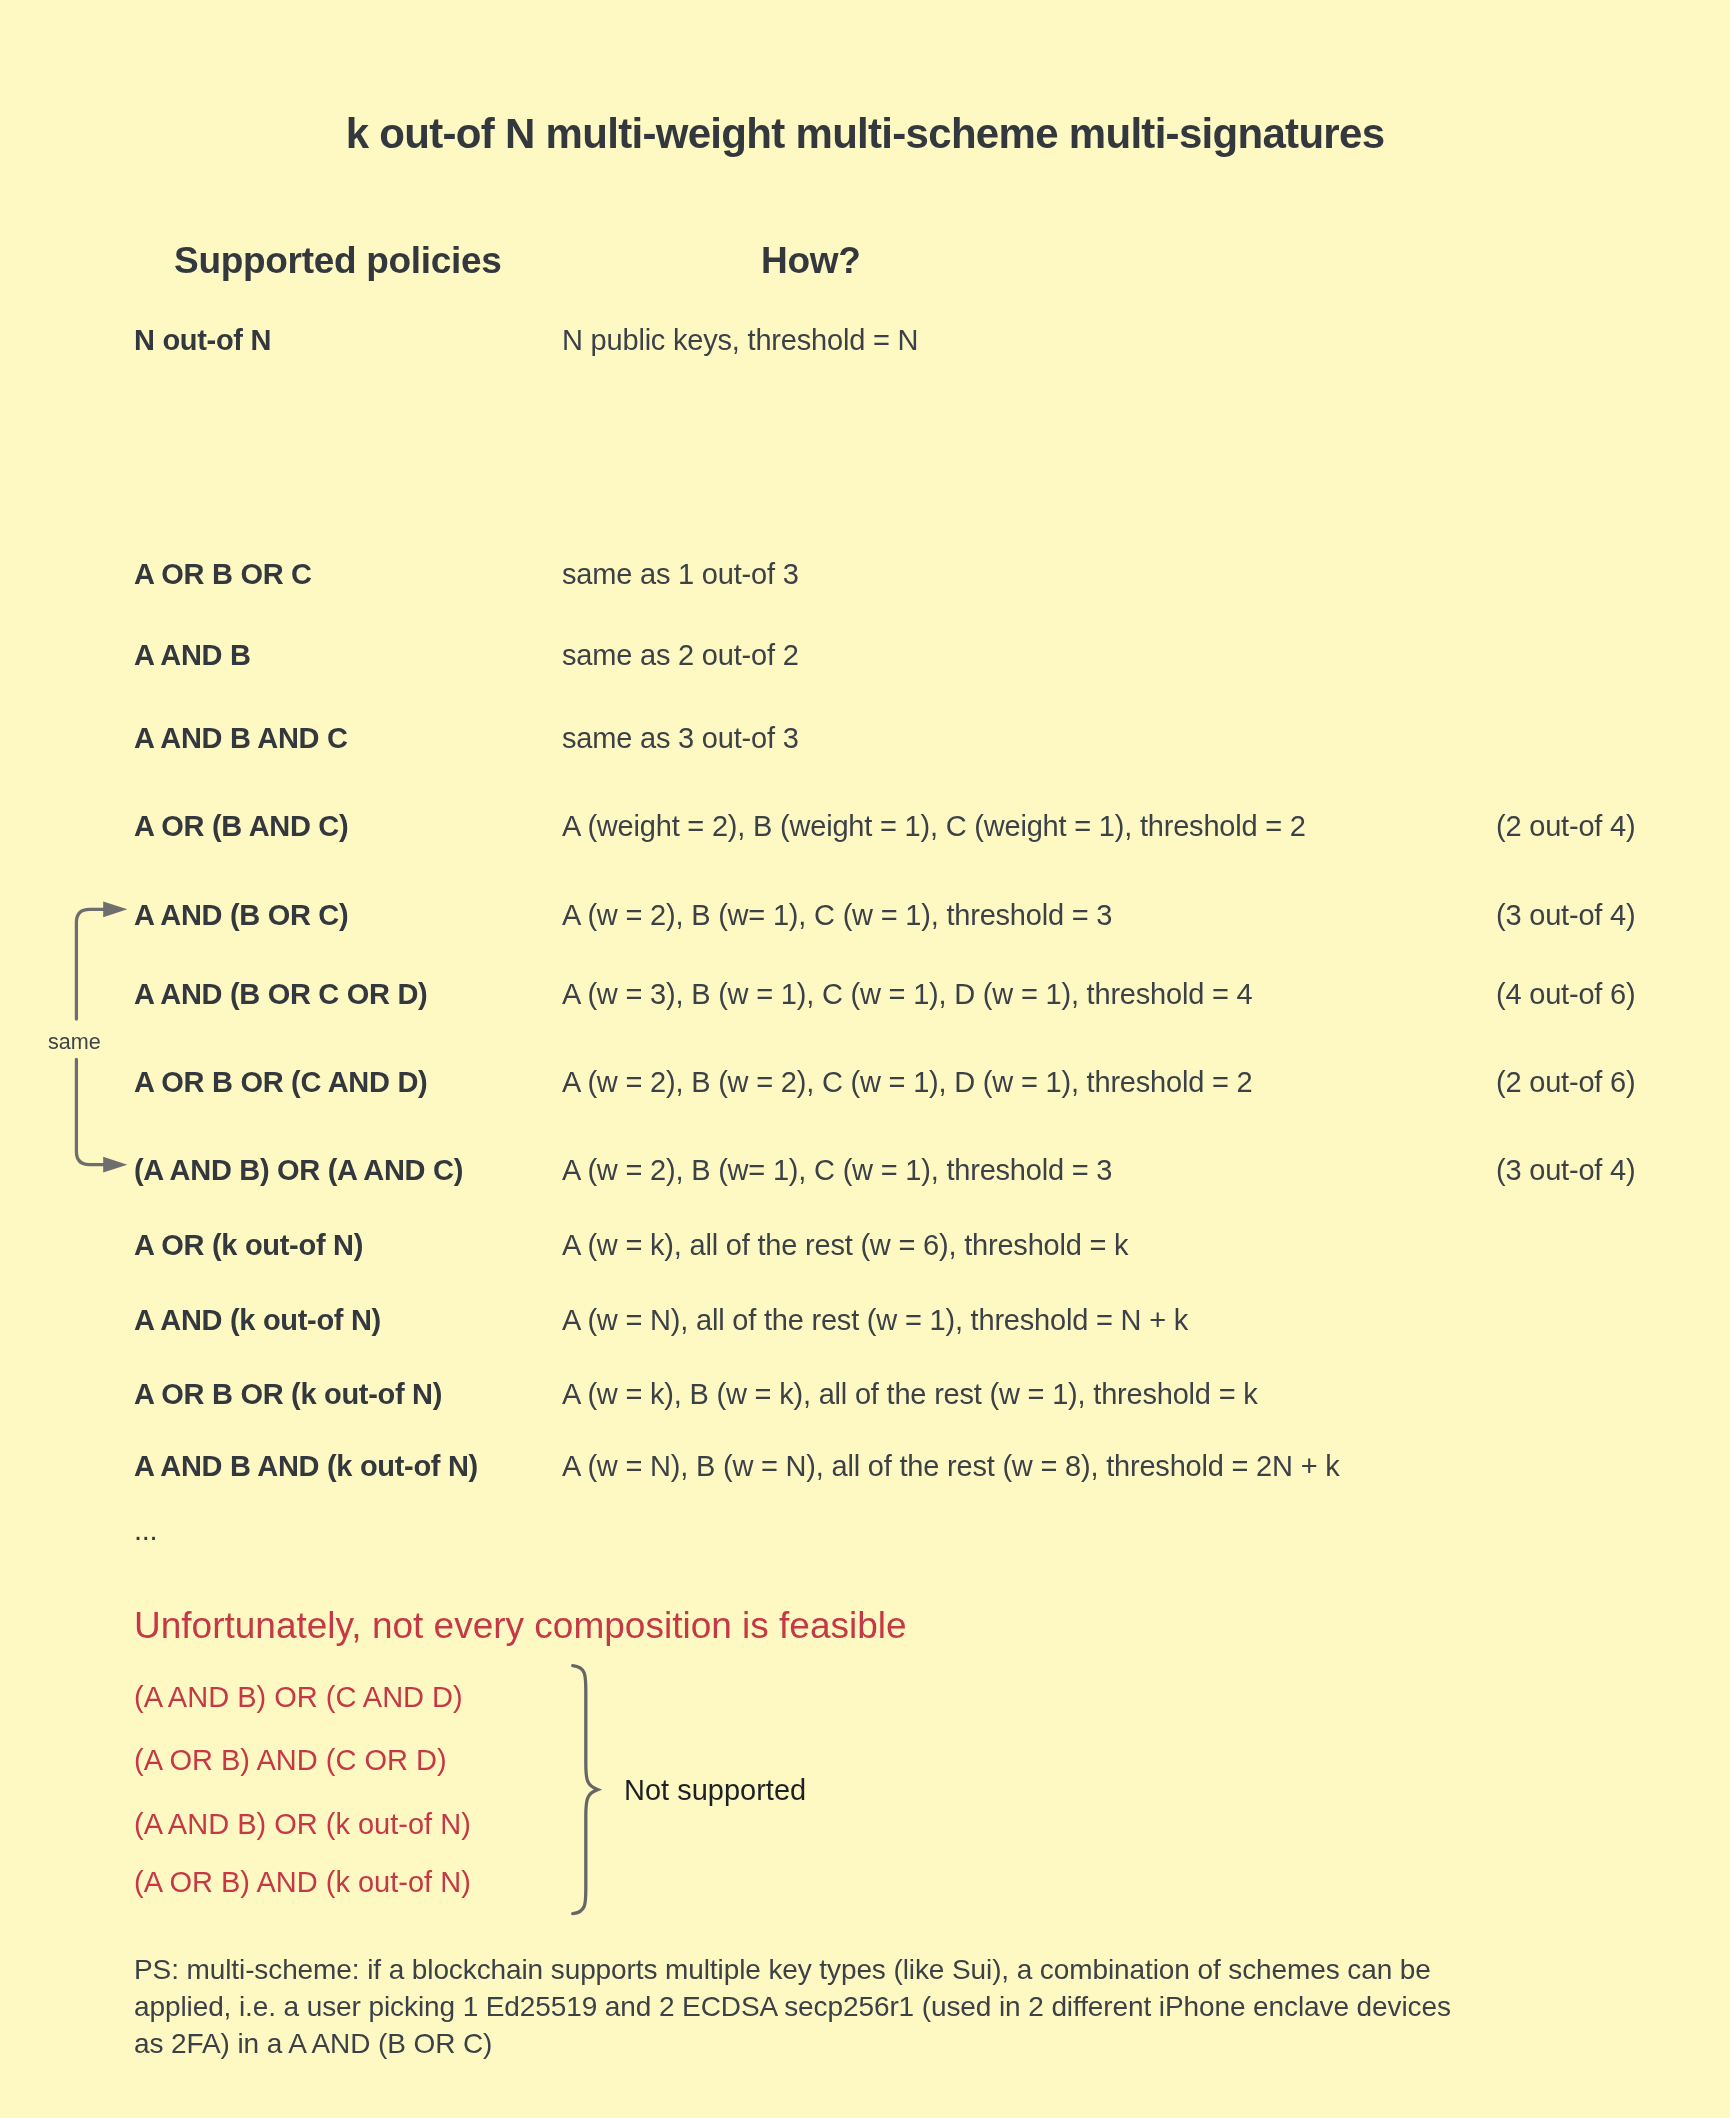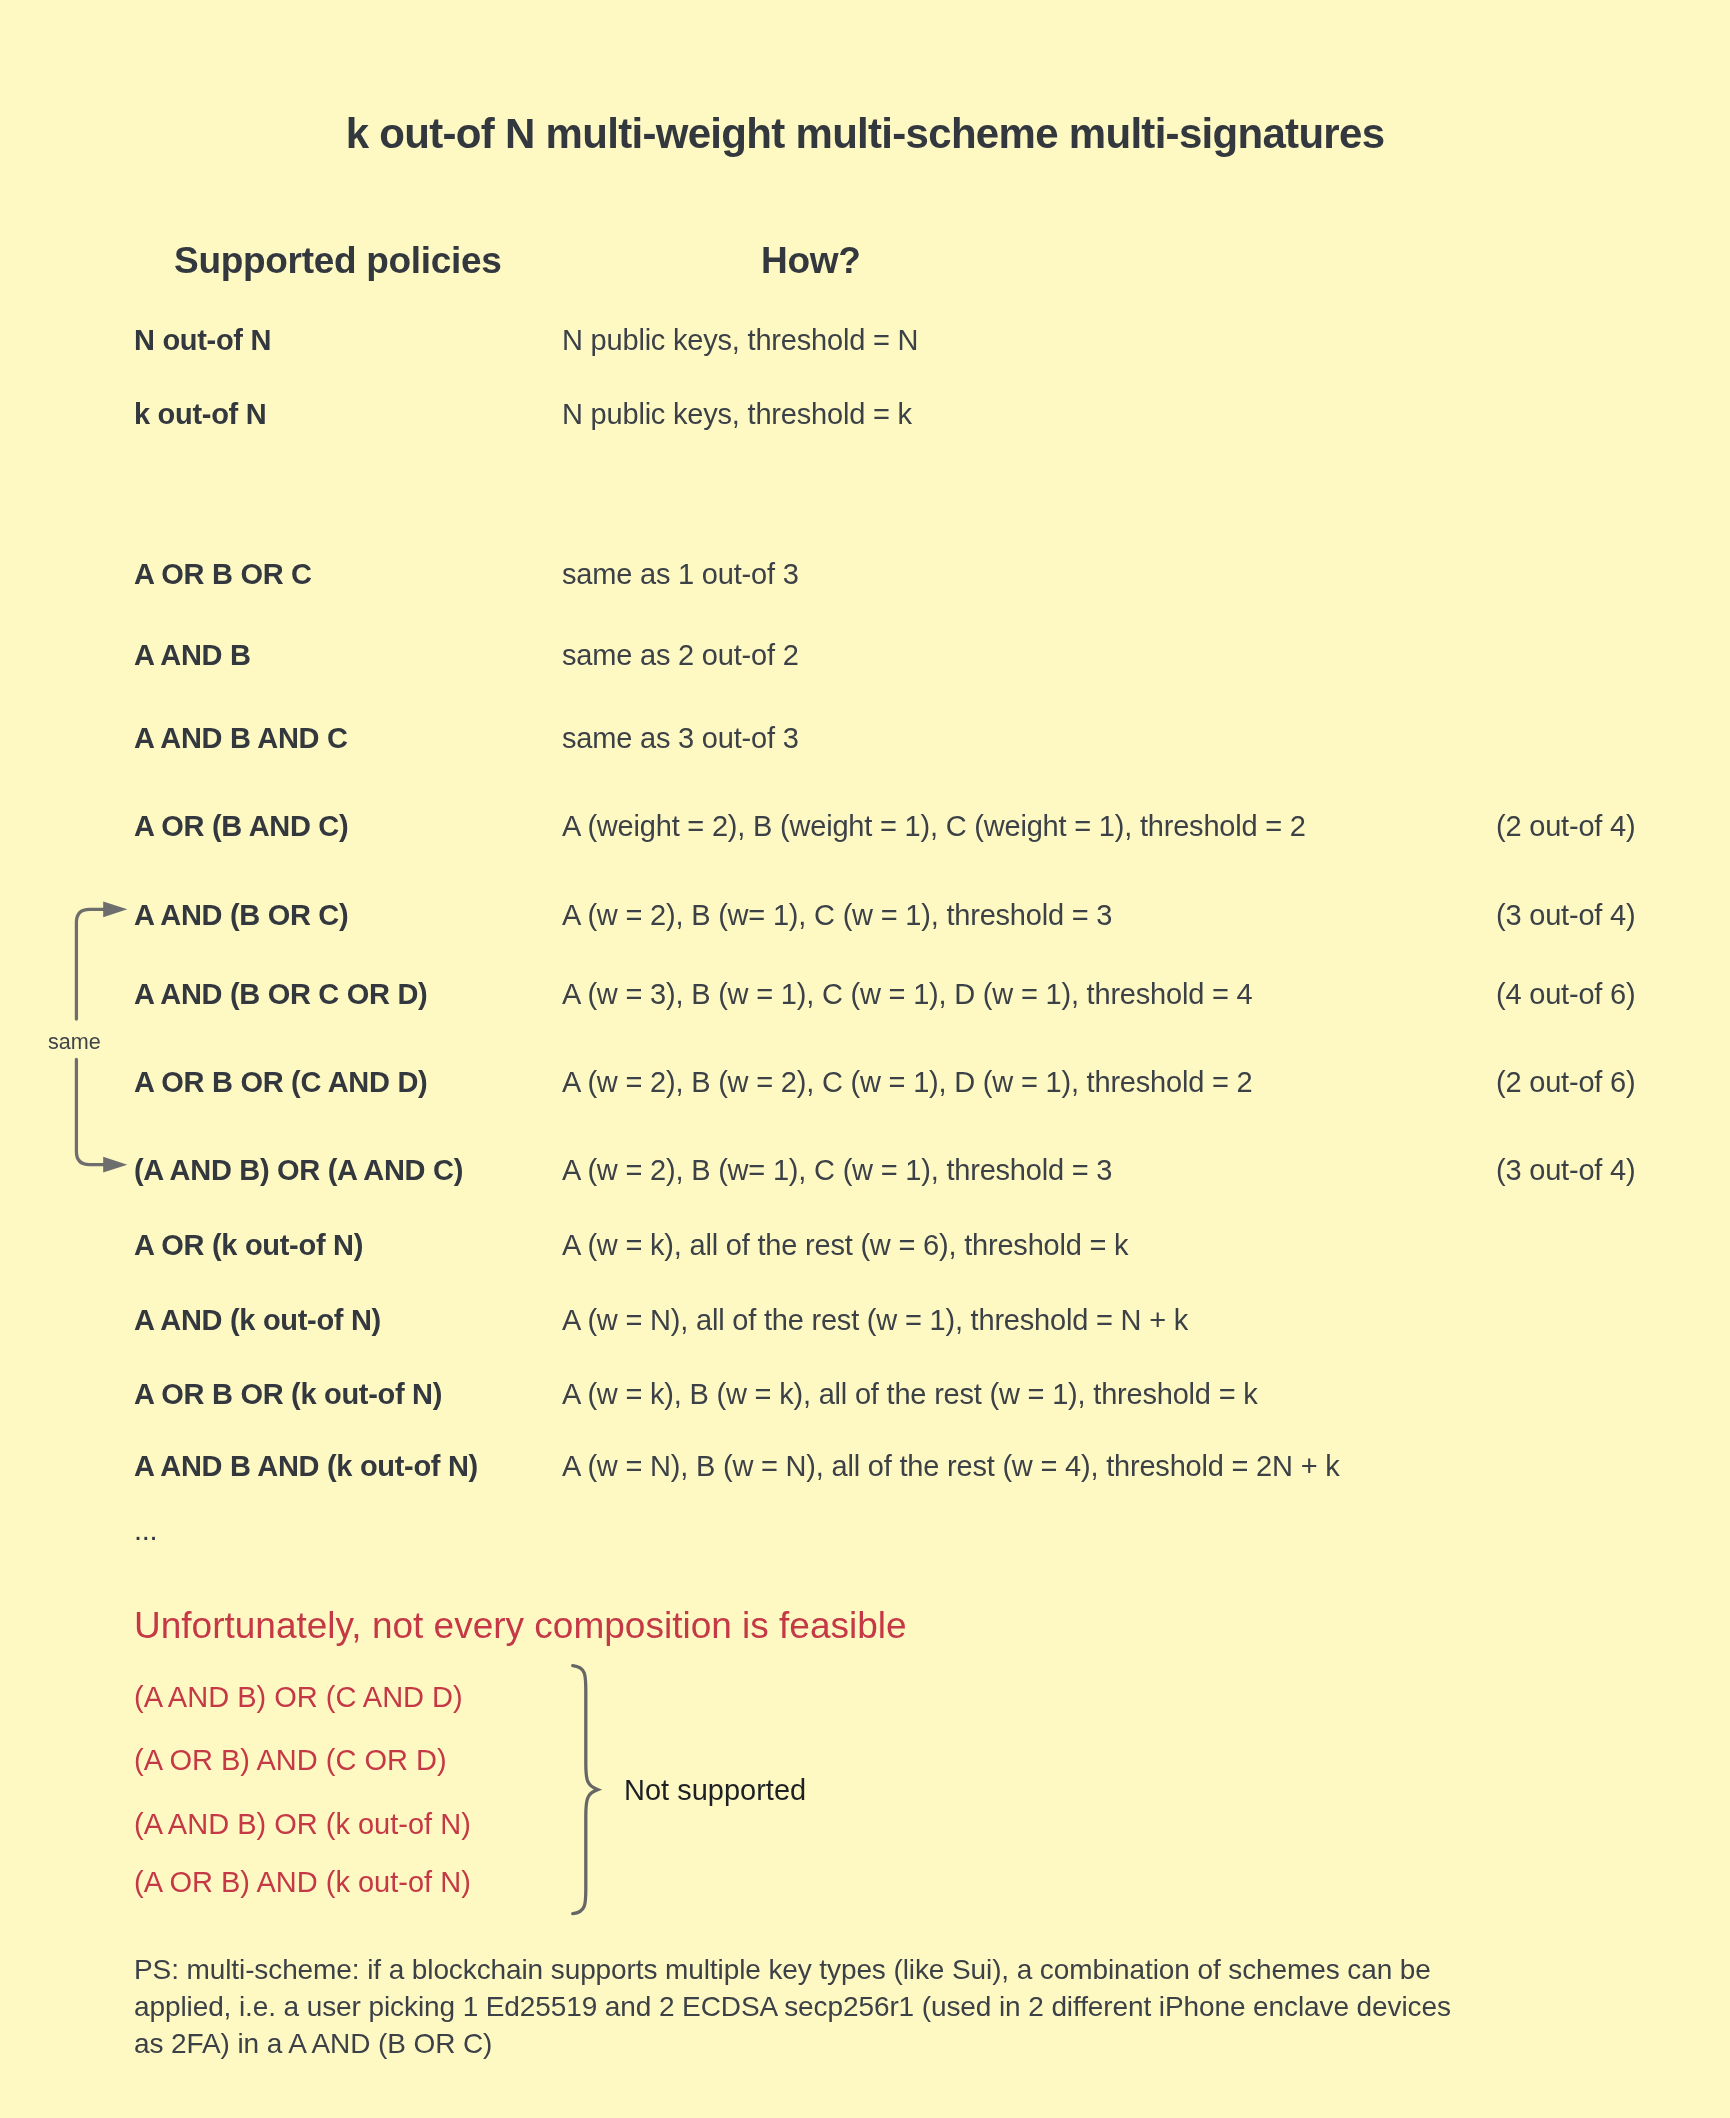--- a/index.html
+++ b/index.html
@@ -70,24 +70,20 @@
 
   <div class="title">k out-of N multi-weight multi-scheme multi-signatures</div>
 
   <div class="col-header hdr-policies">Supported policies</div>
   <div class="col-header hdr-how">How?</div>
 
   <div class="row" style="top:326px">
     <div class="policy">N out-of N</div>
     <div class="how">N public keys, threshold = N</div>
   </div>
-  <div class="row" style="top:400px">
-    <div class="policy">k out-of N</div>
-    <div class="how">N public keys, threshold = k</div>
-  </div>
   <div class="row" style="top:560px">
     <div class="policy">A OR B OR C</div>
     <div class="how">same as 1 out-of 3</div>
   </div>
   <div class="row" style="top:641px">
     <div class="policy">A AND B</div>
     <div class="how">same as 2 out-of 2</div>
   </div>
   <div class="row" style="top:724px">
     <div class="policy">A AND B AND C</div>
@@ -125,21 +121,21 @@
   <div class="row" style="top:1306px">
     <div class="policy">A AND (k out-of N)</div>
     <div class="how">A (w = N), all of the rest (w = 1), threshold = N + k</div>
   </div>
   <div class="row" style="top:1380px">
     <div class="policy">A OR B OR (k out-of N)</div>
     <div class="how">A (w = k), B (w = k), all of the rest (w = 1), threshold = k</div>
   </div>
   <div class="row" style="top:1452px">
     <div class="policy">A AND B AND (k out-of N)</div>
-    <div class="how">A (w = N), B (w = N), all of the rest (w = 4), threshold = 2N + k</div>
+    <div class="how">A (w = N), B (w = N), all of the rest (w = 8), threshold = 2N + k</div>
   </div>
   <div class="row" style="top:1516px">
     <div class="policy" style="font-weight:400">...</div>
   </div>
 
   <div class="same-label">same</div>
   <svg class="overlay" width="1730" height="2119" viewBox="0 0 2649 3244">
     <path d="M160,1392 L137,1392 Q117,1392 117,1412 L117,1560" fill="none" stroke="#6e6e6e" stroke-width="5" stroke-linecap="round"></path>
     <path d="M117,1622 L117,1763 Q117,1783 137,1783 L160,1783" fill="none" stroke="#6e6e6e" stroke-width="5" stroke-linecap="round"></path>
     <polygon points="158,1380 158,1404 195,1392" fill="#6e6e6e"></polygon>

